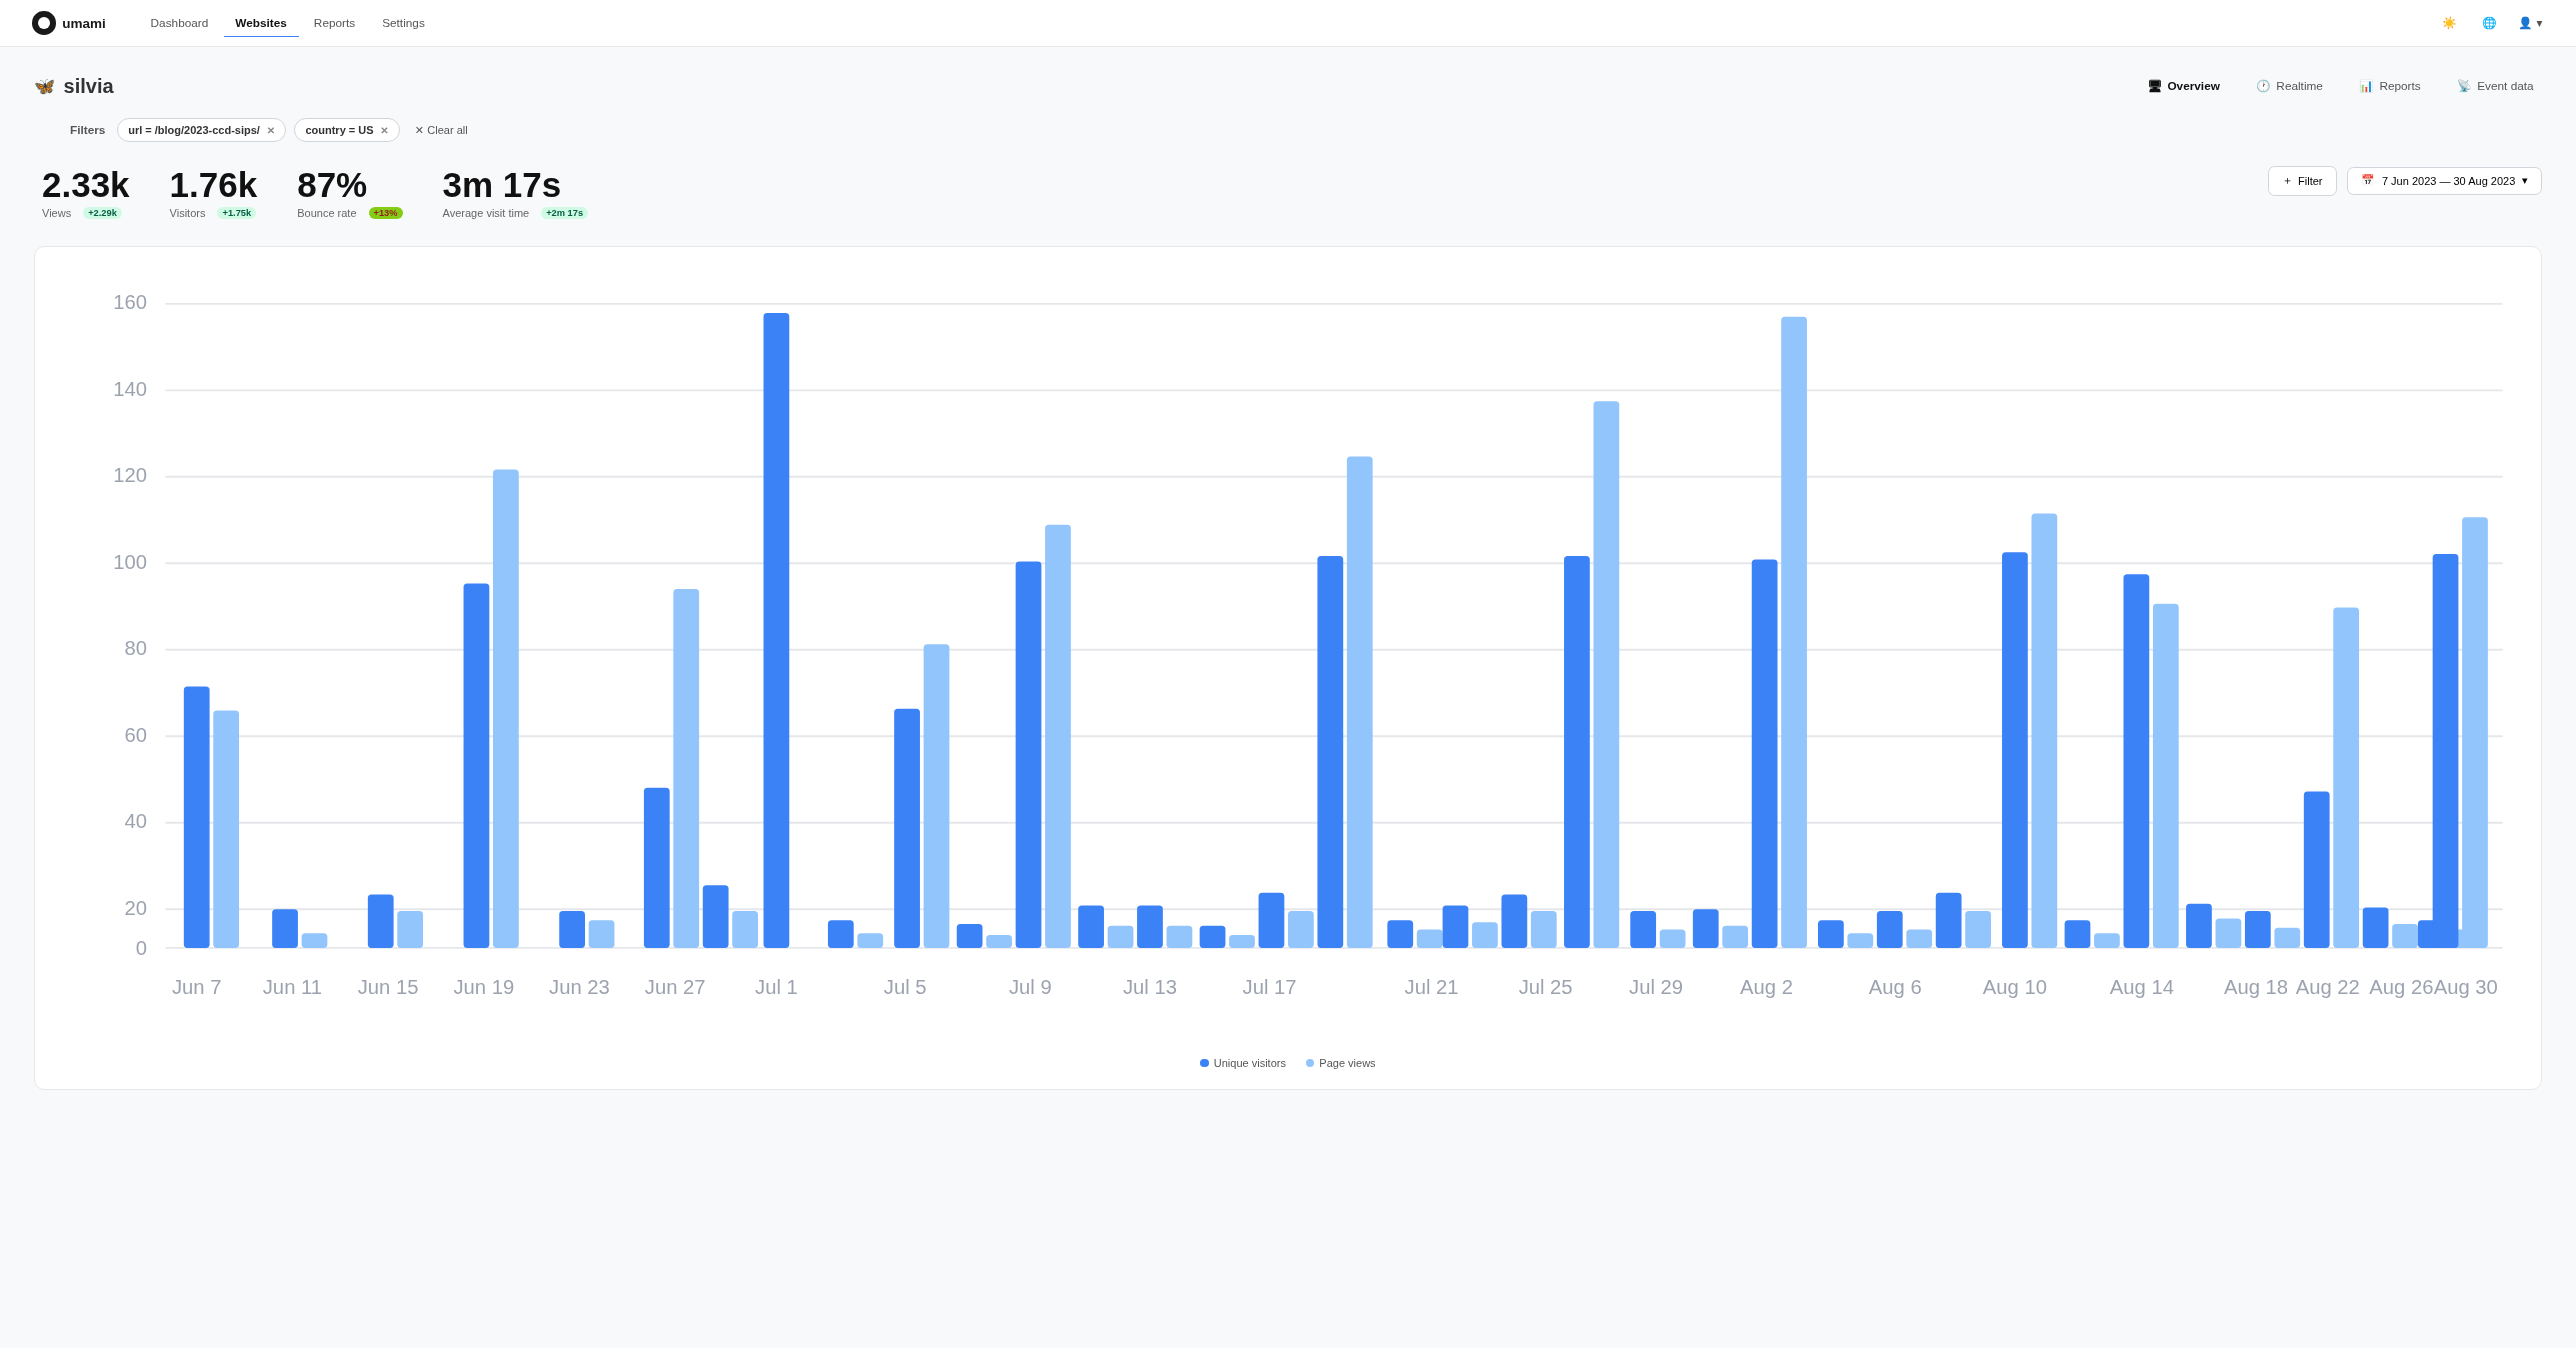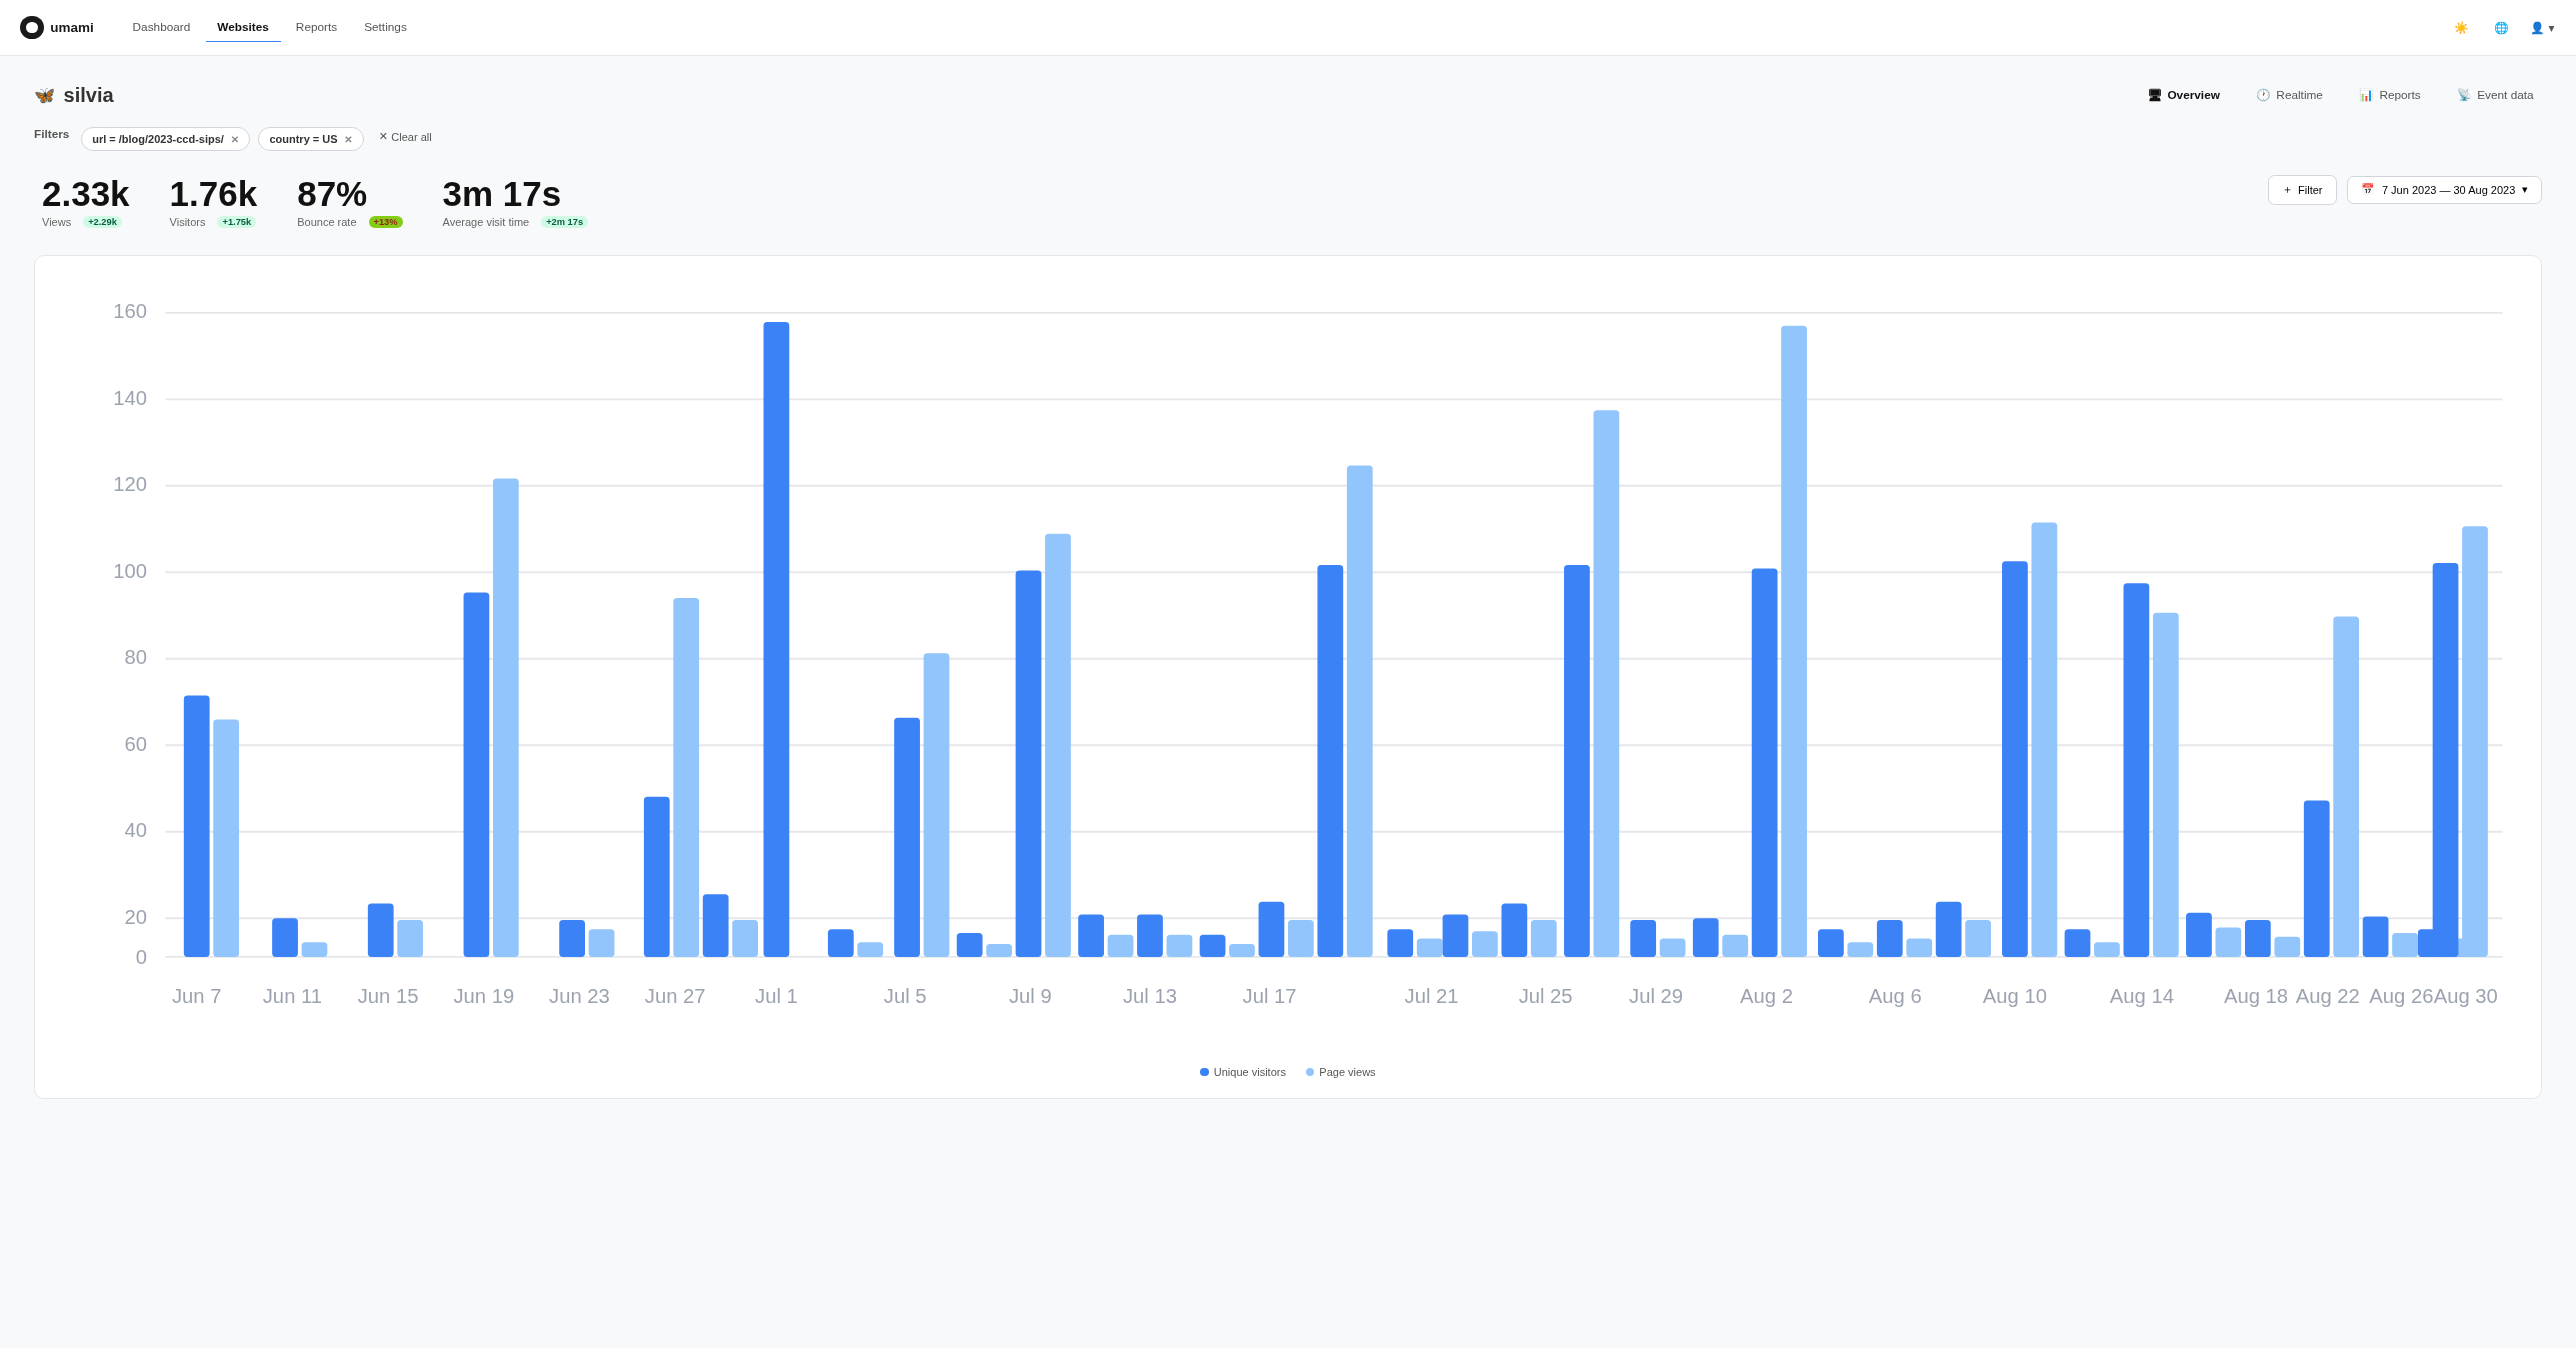--- a/index.html
+++ b/index.html
@@ -1,21 +1,21 @@
 <!DOCTYPE html>
 <html style="font-size:13.5px"><head>
   <meta charset="utf-8">
   <style>
     * { box-sizing: border-box; margin: 0; padding: 0; }
     body { font-family: -apple-system, BlinkMacSystemFont, 'Segoe UI', sans-serif; background: #f8f9fa; color: #333; font-size: 11.8px; }
     
     
     .navbar {
-      display: flex; align-items: center; padding: 0 20px; height: 56px;
-      background: #fff; border-bottom: 0.8px solid #e5e7eb;
+      display: flex; align-items: center; padding: 0 32px; height: 47px;
+      background: #fff; border-bottom: 0.8px solid #e5e7eb; gap: 6px;
     }
     .navbar-brand { display: flex; align-items: center; gap: 6.7px; margin-right: 27px; }
     .brand-logo { width: 23.6px; height: 23.6px; background: #1a1a1a; border-radius: 50%; display: flex; align-items: center; justify-content: center; }
     .brand-logo-inner { width: 11.8px; height: 11.8px; background: #fff; border-radius: 50%; }
     .brand-name { font-weight: 700; font-size: 13.5px; color: #1a1a1a; }
     .nav-links { display: flex; gap: 3.4px; }
     .nav-link { padding: 6.7px 11.8px; font-size: 11.8px; color: #555; text-decoration: none; border-radius: 5px; cursor: pointer; border-bottom: 1.7px solid transparent; }
     .nav-link.active { color: #111; font-weight: 600; border-bottom: 1.7px solid #3b82f6; border-radius: 0; }
     .navbar-right { margin-left: auto; display: flex; align-items: center; gap: 13.5px; }
     .icon-btn { width: 27px; height: 27px; display: flex; align-items: center; justify-content: center; cursor: pointer; color: #555; border-radius: 5px; }
@@ -25,21 +25,21 @@
 
     
     .site-header { display: flex; align-items: center; justify-content: space-between; margin-bottom: 20px; }
     .site-title { display: flex; align-items: center; gap: 8.4px; font-size: 20px; font-weight: 700; }
     .site-icon { font-size: 17px; }
     .site-nav { display: flex; align-items: center; gap: 20px; }
     .site-nav-item { display: flex; align-items: center; gap: 5px; font-size: 11.8px; color: #555; cursor: pointer; padding: 5px 8.4px; border-radius: 5px; }
     .site-nav-item.active { color: #111; font-weight: 600; }
 
     
-    .filters-row { display: flex; align-items: flex-start; gap: 8.4px; margin-bottom: 23.6px; }
+    .filters-row { display: flex; align-items: center; gap: 8.4px; margin-bottom: 23.6px; margin-left: 36px; }
     .filters-label { font-weight: 600; font-size: 11.8px; color: #555; margin-right: 3.4px; }
     .filter-tag { display: flex; align-items: center; gap: 5px; padding: 5px 10px; border: 0.8px solid #d1d5db; border-radius: 17px; background: #fff; font-size: 11px; color: #333; font-weight: bold; }
     .filter-tag-x { cursor: pointer; color: #888; font-size: 10px; margin-left: 1.7px; }
     .clear-all { display: flex; align-items: center; gap: 3.4px; font-size: 11px; color: #555; cursor: pointer; padding: 3.4px 6.7px; border-radius: 3.4px; }
 
     
     .stats-area { display: flex; align-items: flex-start; justify-content: space-between; margin-bottom: 27px; }
     .stats-left { display: flex; gap: 40px; margin-left: 8px; }
     .stat-item {}
     .stat-value { font-size: 35px; font-weight: 800; color: #111; line-height: 1.1; }

